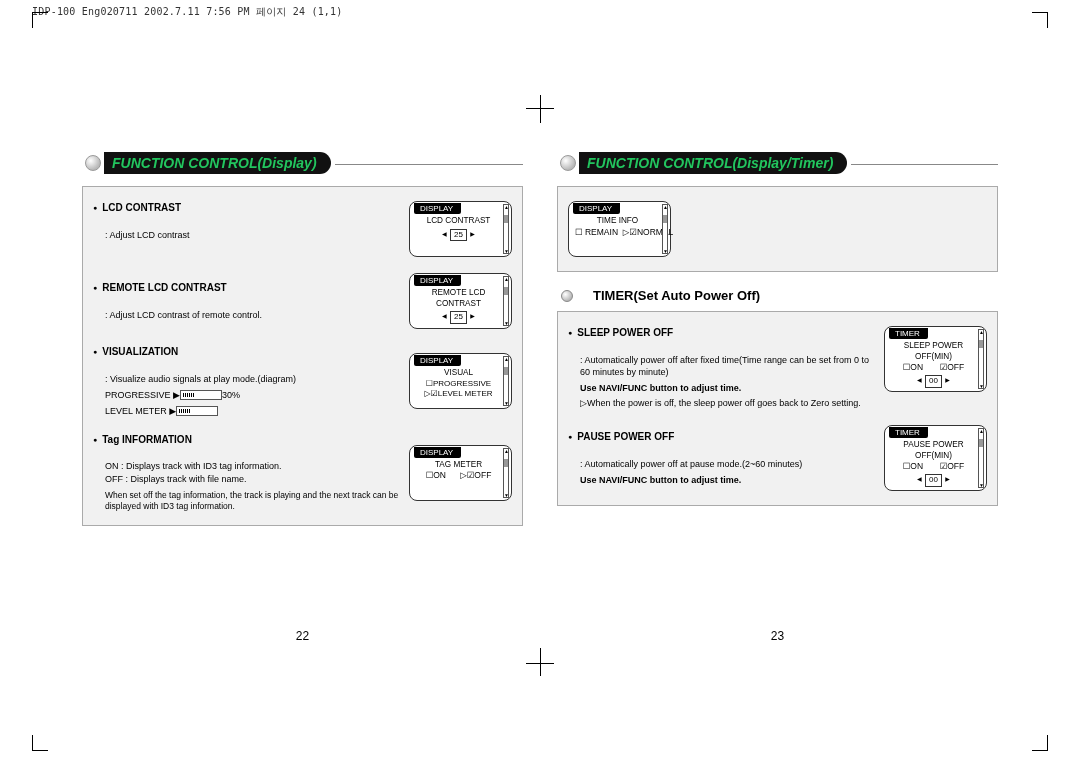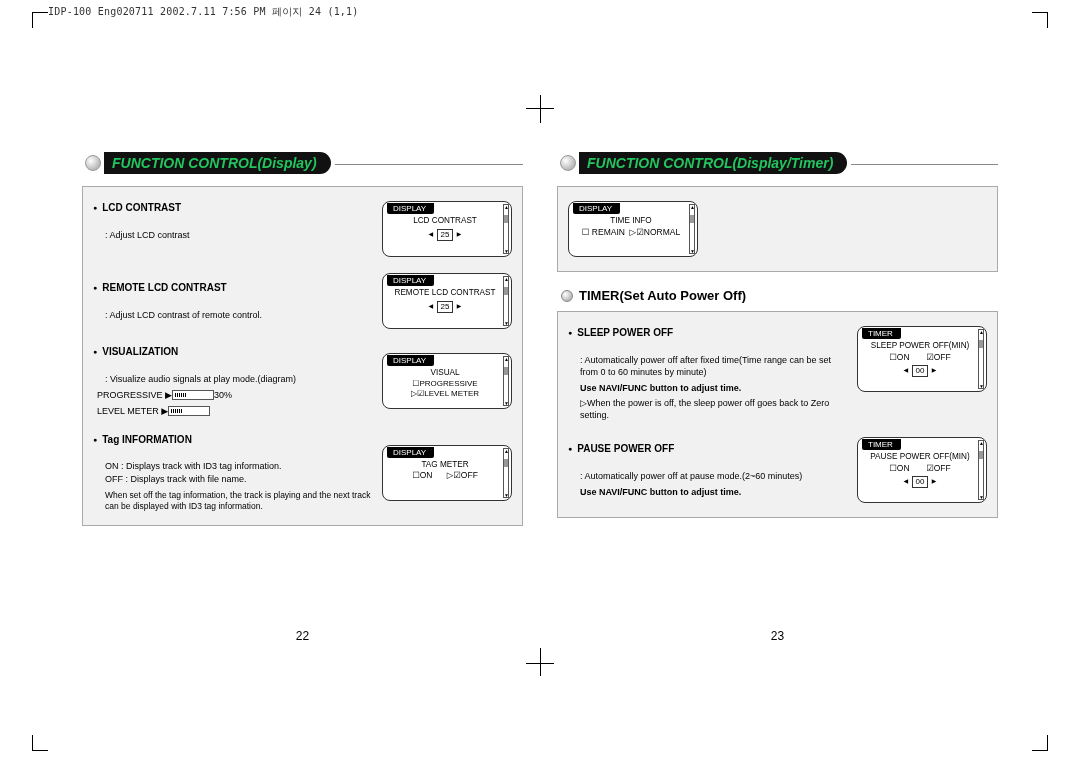--- a/index.html
+++ b/index.html
@@ -1,17 +1,17 @@
 <!DOCTYPE html>
 <html><head>
 <meta charset="utf-8">
 <style>
   * { box-sizing: border-box; margin: 0; padding: 0; }
   body { font-family: Arial, Helvetica, sans-serif; width: 1080px; height: 763px; background: #fff; position: relative; overflow: hidden; color: #000; }
-  .header-text { position: absolute; top: 7px; left: 48px; font: 10px/1 monospace; color: #333; letter-spacing: .2px;}
+  .header-text { position: absolute; top: 7px; left: 32px; font: 10px/1 monospace; color: #333; letter-spacing: .2px;}
   .crop-corner { position: absolute; width: 16px; height: 16px; border-color: #000; }
   .cc-tl { top: 12px; left: 32px; border-top: 1px solid #000; border-left: 1px solid #000; }
   .cc-tr { top: 12px; right: 32px; border-top: 1px solid #000; border-right: 1px solid #000; }
   .cc-bl { bottom: 12px; left: 32px; border-bottom: 1px solid #000; border-left: 1px solid #000; }
   .cc-br { bottom: 12px; right: 32px; border-bottom: 1px solid #000; border-right: 1px solid #000; }
   .cross-v { position: absolute; width: 1px; height: 32px; background: #000; }
   .cross-h { position: absolute; height: 1px; width: 32px; background: #000; }
   .cross-bot2-v { top: 95px; left: 540px; height: 28px;}
   .cross-bot2-h { top: 108px; left: 526px; width:28px;}
   .cross-bot3-v { bottom: 87px; left: 540px; height: 28px;}
@@ -27,39 +27,39 @@
 
   .content-box { border: 1px solid #aaa; background: #f1f1f1; padding: 10px 10px 10px 10px; position: relative; }
   .section { display: flex; padding: 4px 0 10px 0; }
   .section + .section { padding-top: 6px; align-items: center; }
   .sec-left { flex: 1; padding-right: 10px; font-size: 9px; line-height: 1.35; }
   .sec-left .stitle { font-weight: bold; font-size: 10px; margin-bottom: 2px; }
   .sec-left .stitle::before { content: "●"; font-size: 7px; margin-right: 5px; position:relative; top:-1px;}
   .sec-left .desc { margin-left: 12px; margin-top: 14px; }
   .sec-left .extra { margin-top: 4px; margin-left: 12px; font-weight: bold;}
   .sec-left .note { margin-top: 5px; margin-left: 12px; font-size: 8.5px;}
-  .lcd { width: 130px; flex:none; }
+  .lcd { width: 103px; flex:none; }
   .lcd-box { border: 1px solid #333; border-radius: 8px; background: #fff; height: 56px; position:relative; display:flex; flex-direction:column;}
   .lcd-tab { position:absolute; top:1px; left:4px; background:#000; color:#fff; font-size:8px; padding:1px 8px 1px 6px; border-radius:0 0 2px 2px;}
   .lcd-scroll { position:absolute; top:2px; right:2px; bottom:2px; width:6px; border:1px solid #555; background: linear-gradient(#fff, #fff); font-size:5px; text-align:center;}
   .lcd-scroll::before{content:"▲"; font-size:5px; position:absolute; top:-1px; left:0;}
   .lcd-scroll::after{content:"▼"; font-size:5px; position:absolute; bottom:-1px; left:0;}
   .lcd-thumb{ position:absolute; top:10px; left:0; right:0; height:8px; background:#999; }
   .lcd-body{ margin:14px 10px 2px 6px; text-align:center; font-size:8.5px; line-height:1.3;}
   .lcd-val{ display:inline-block; border:1px solid #333; padding:0 3px; margin:2px auto 0; font-size:8px; position:relative;}
   .lcd-val::before{content:"◀"; font-size:6px; position:absolute; left:-9px; top:1px;}
   .lcd-val::after{content:"▶"; font-size:6px; position:absolute; right:-9px; top:1px;}
   .lcd-row{text-align:center; font-size:8.2px; line-height:1.3;}
   .chk{ font-size:8px;}
   .opt-on-off{font-size:8.5px;}
-  .prog-row{ display:flex; align-items:center; gap:0; margin-left:4px; margin-top:4px; font-size:9px;}
+  .prog-row{ display:flex; align-items:center; gap:0; margin-left:12px; margin-top:4px; font-size:9px;}
   .bar { display:inline-block; width:42px; height:10px; border:1px solid #555; background:#fff; position:relative;}
   .bar::before{content:""; position:absolute; top:2px; bottom:2px; left:2px; width:12px; background:repeating-linear-gradient(90deg,#000,#000 1px,#fff 1px,#fff 2px);}
   .pgnum { position:absolute; bottom:-30px; width:100%; text-align:center; font-size:12px; }
-  .subheading { font-size: 13px; font-weight: bold; margin: 0 0 8px 4px; display:flex; align-items:center; gap:6px;}
+  .subheading { font-size: 13px; font-weight: bold; margin: 0 0 8px 4px; display:flex; align-items:center; gap:20px;}
   .sub-dot{ width:12px; height:12px; border-radius:50%; background:radial-gradient(circle at 34% 34%, #fff,#b8b8b8 70%); border:1px solid #888;}
 </style>
 </head>
 <body>
 
 <div class="header-text">IDP-100 Eng020711  2002.7.11 7:56 PM  페이지 24 (1,1)</div>
 <div class="crop-corner cc-tl"></div>
 <div class="crop-corner cc-tr"></div>
 <div class="crop-corner cc-bl"></div>
 <div class="crop-corner cc-br"></div>

